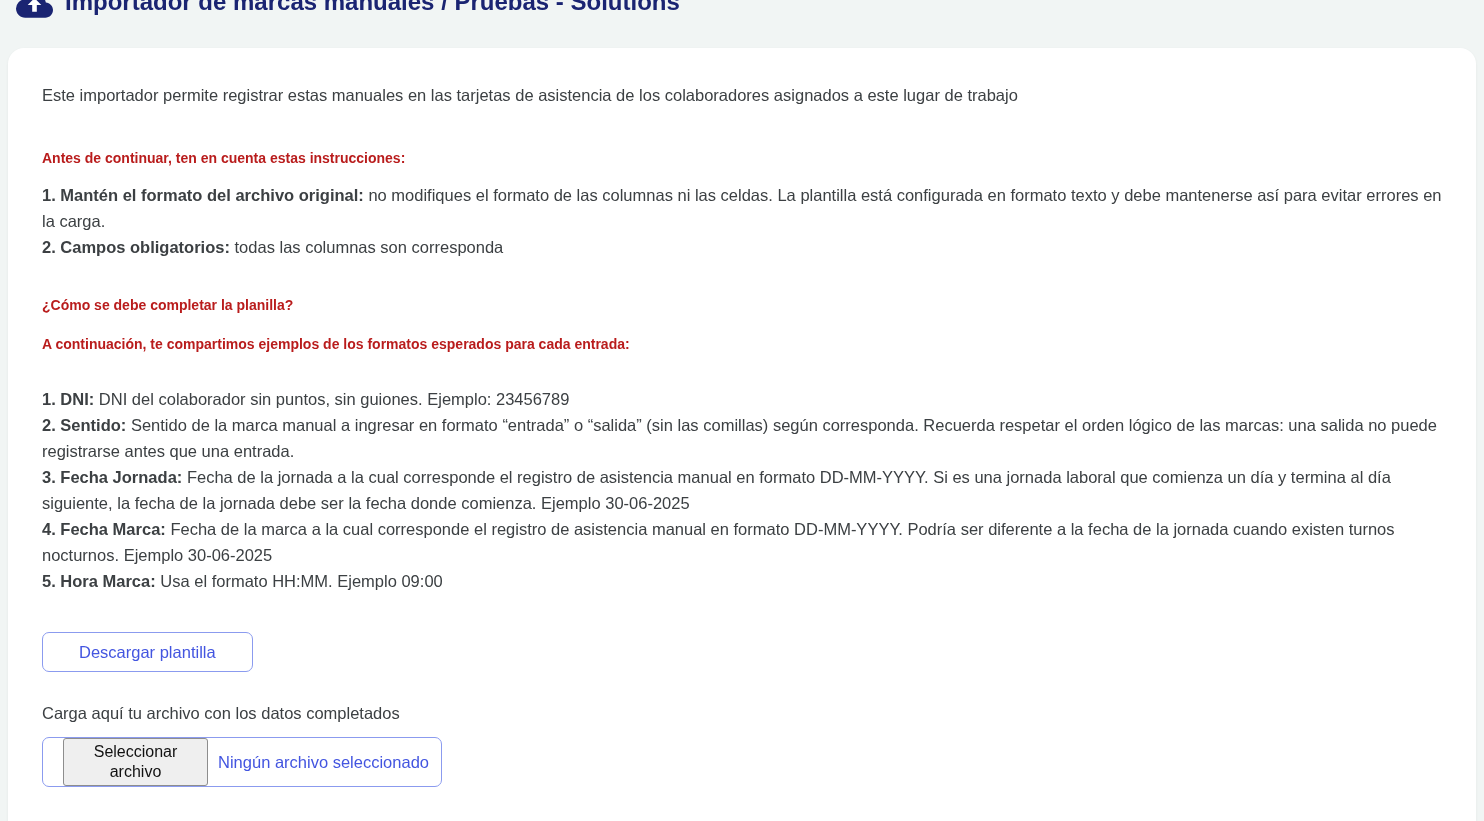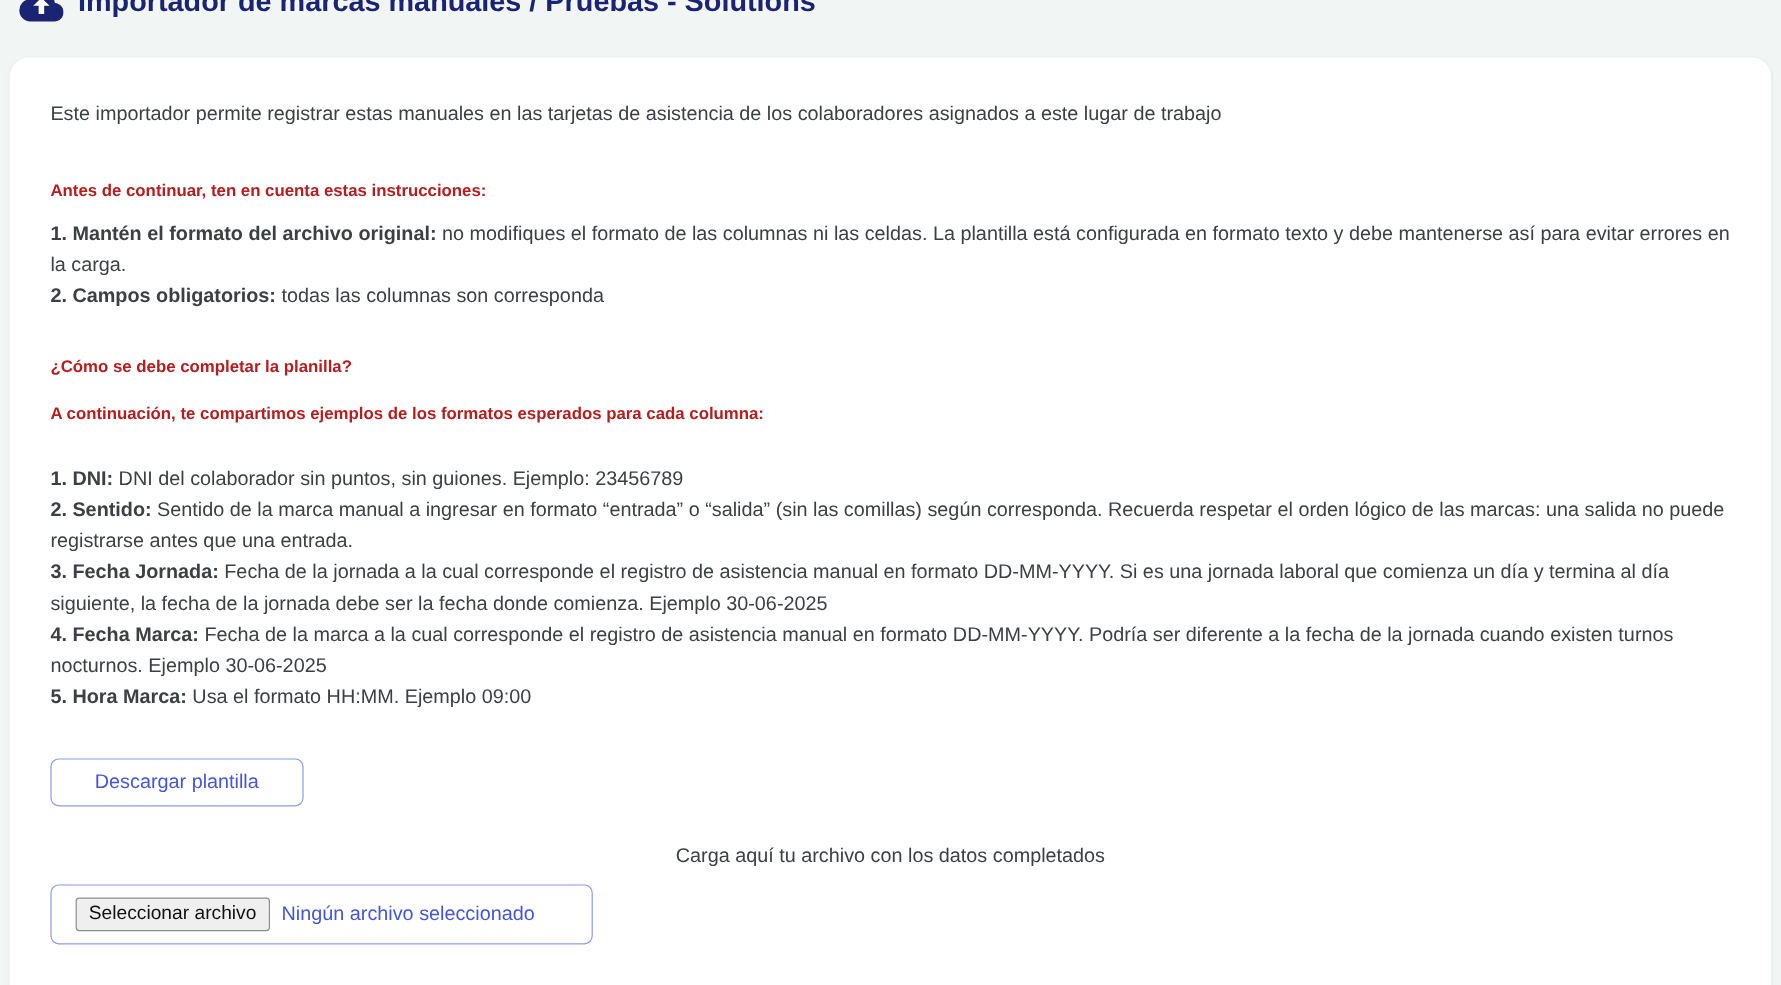--- a/index.html
+++ b/index.html
@@ -61,25 +61,24 @@
     background: #ffffff;
     border: 1px solid #8b9bef;
     border-radius: 7px;
     cursor: pointer;
     line-height: 22px;
   }
   .upload-label {
     margin-top: 28px;
     font-size: 16.5px;
     color: #3c4043;
-    text-align: center;
   }
   .file-input-box {
     margin-top: 11px;
-    width: 452px;
+    width: 400px;
     height: 50px;
     border: 1px solid #8b9bef;
     border-radius: 7px;
     background: #ffffff;
     display: flex;
     align-items: center;
     padding: 0 12px 0 20px;
     cursor: pointer;
   }
   .select-file-btn {
@@ -119,21 +118,21 @@
 
   <p class="section-heading h-instructions">Antes de continuar, ten en cuenta estas instrucciones:</p>
 
   <div class="body-text list-block">
     <div><b>1. Mantén el formato del archivo original:</b><span> no modifiques el formato de las columnas ni las celdas. La plantilla está configurada en formato texto y debe mantenerse así para evitar errores en la carga.</span></div>
     <div><b>2. Campos obligatorios:</b><span> todas las columnas son corresponda</span></div>
   </div>
 
   <p class="section-heading h-question">¿Cómo se debe completar la planilla?</p>
 
-  <p class="section-heading h-formats">A continuación, te compartimos ejemplos de los formatos esperados para cada columna:</p>
+  <p class="section-heading h-formats">A continuación, te compartimos ejemplos de los formatos esperados para cada entrada:</p>
 
   <div class="body-text formats-block">
     <div><b>1. DNI:</b><span> DNI del colaborador sin puntos, sin guiones. Ejemplo: 23456789</span></div>
     <div><b>2. Sentido:</b><span> Sentido de la marca manual a ingresar en formato “entrada” o “salida” (sin las comillas) según corresponda. Recuerda respetar el orden lógico de las marcas: una salida no puede registrarse antes que una entrada.</span></div>
     <div><b>3. Fecha Jornada:</b><span> Fecha de la jornada a la cual corresponde el registro de asistencia manual en formato DD-MM-YYYY. Si es una jornada laboral que comienza un día y termina al día siguiente, la fecha de la jornada debe ser la fecha donde comienza. Ejemplo 30-06-2025</span></div>
     <div><b>4. Fecha Marca:</b><span> Fecha de la marca a la cual corresponde el registro de asistencia manual en formato DD-MM-YYYY. Podría ser diferente a la fecha de la jornada cuando existen turnos nocturnos. Ejemplo 30-06-2025</span></div>
     <div><b>5. Hora Marca:</b><span> Usa el formato HH:MM. Ejemplo 09:00</span></div>
   </div>
 
   <div>

